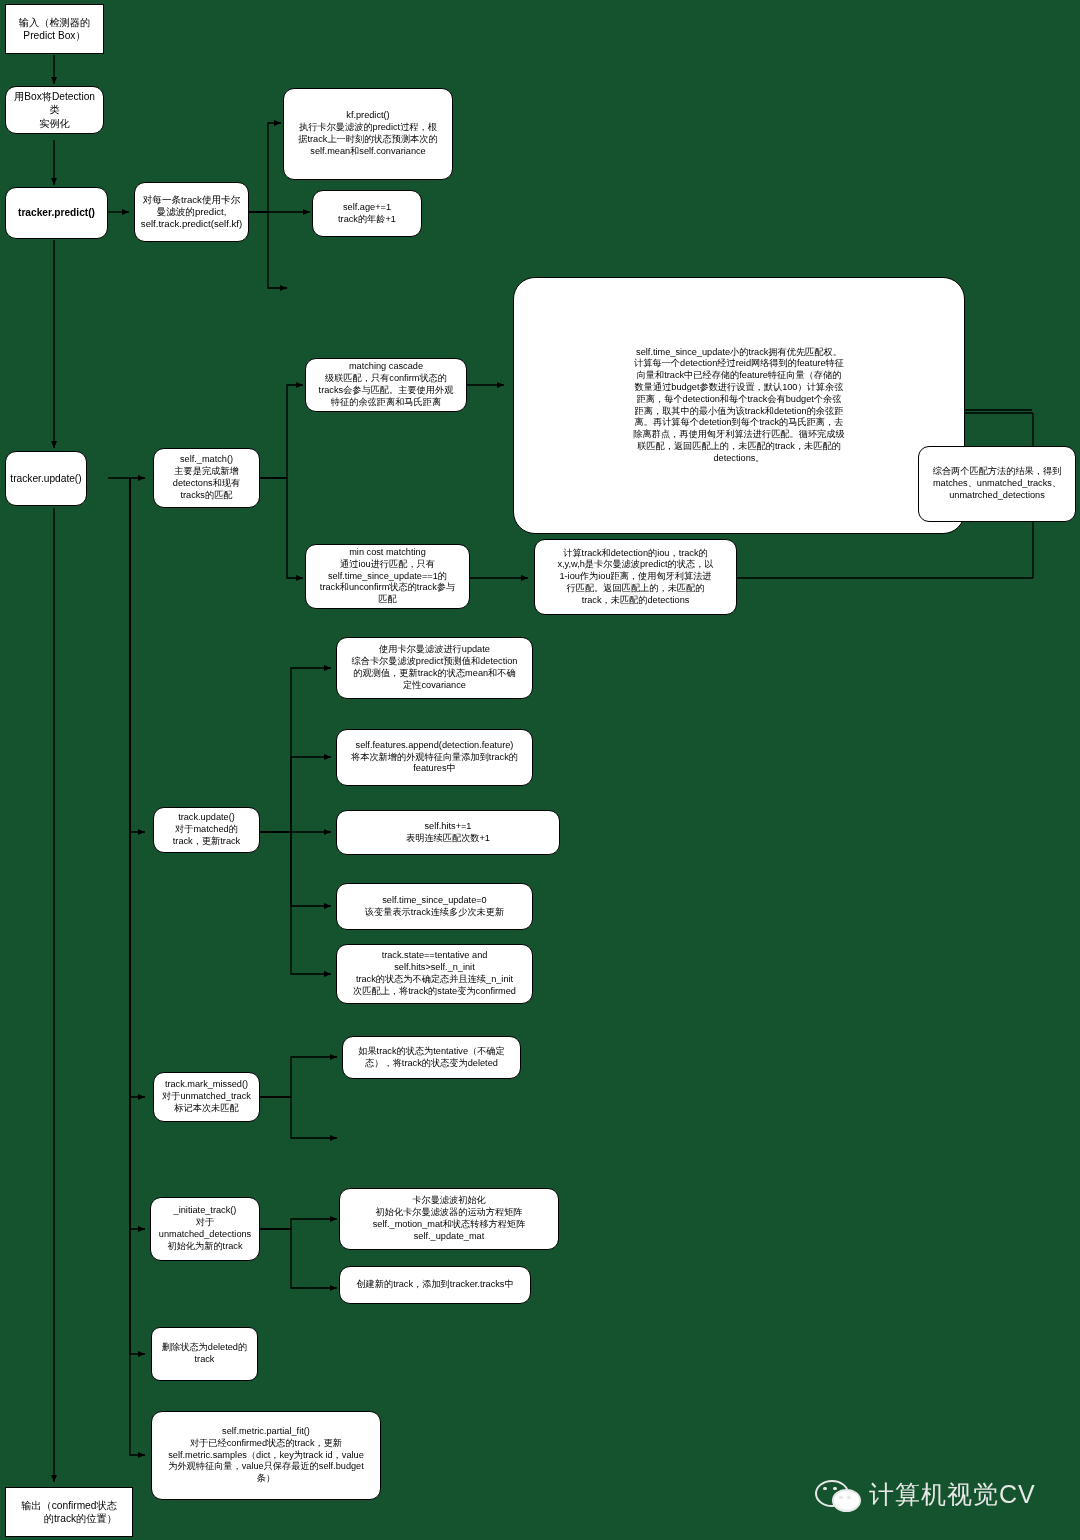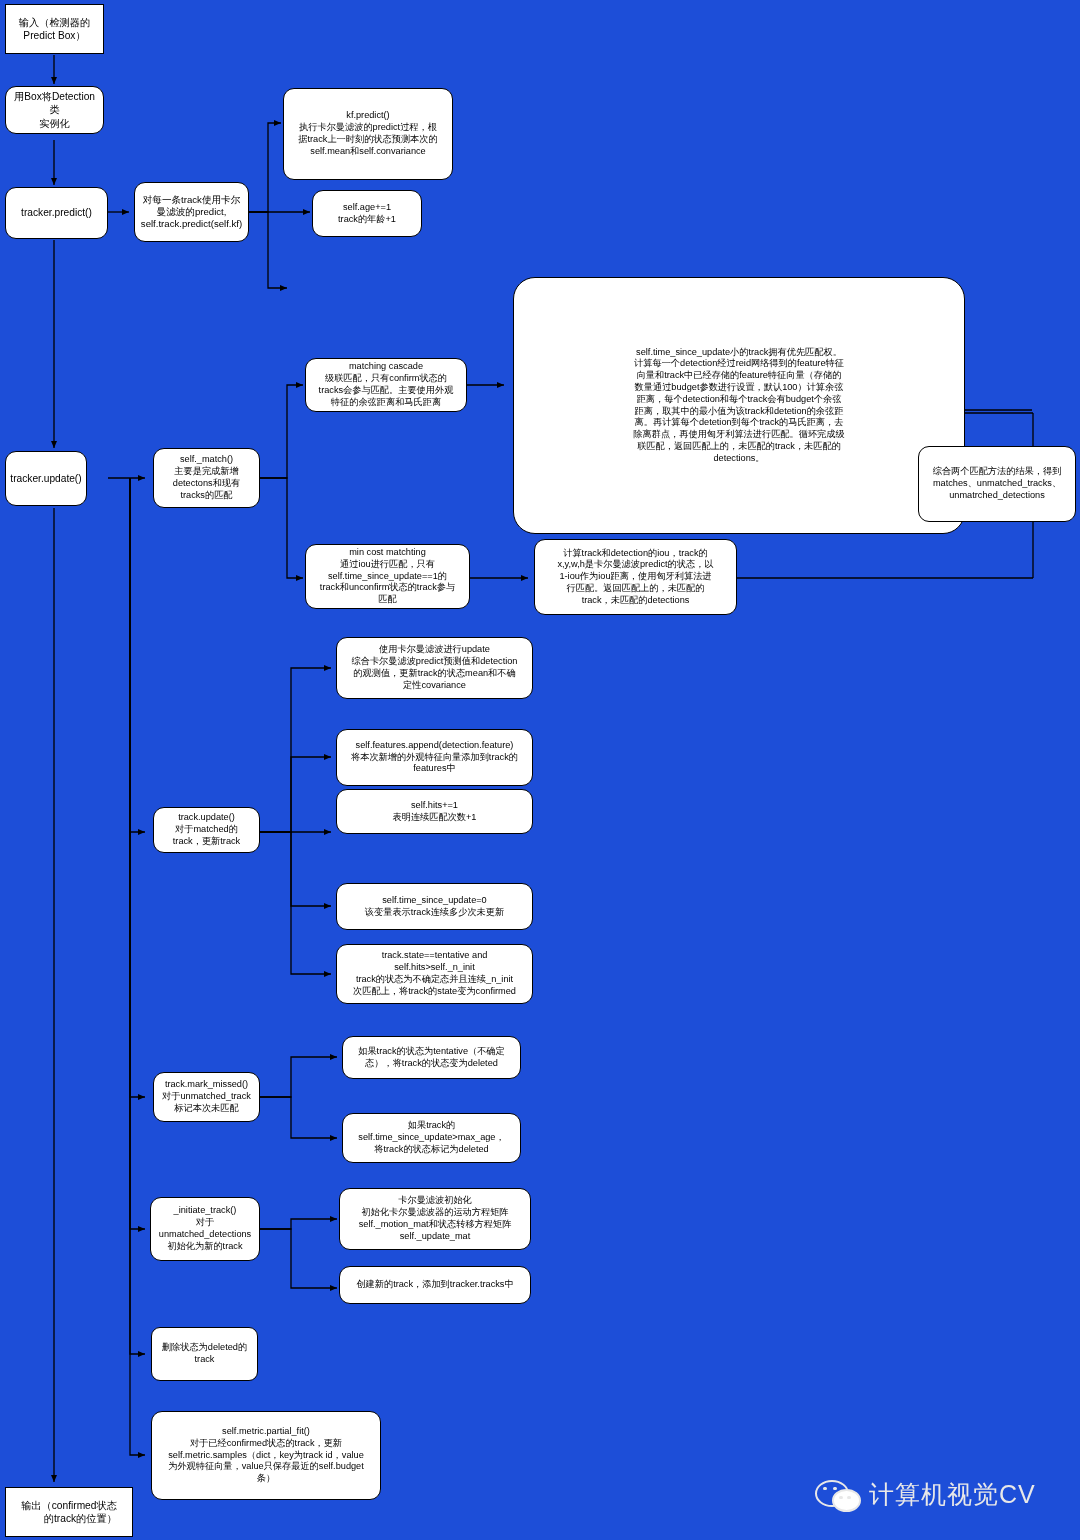--- a/index.html
+++ b/index.html
@@ -4,21 +4,21 @@
 <style>
   html,body{margin:0;padding:0;background:#ffffff;}
   body{
     font-family:"Liberation Sans","DejaVu Sans",sans-serif;
     -webkit-font-smoothing:antialiased;
   }
   #canvas{
     position:relative;
     width:1080px;
     height:1540px;
-    background:#1d4ed8;
+    background:#14532d;
     overflow:hidden;
   }
   .node{
     position:absolute;
     box-sizing:border-box;
     border:1px solid #000000;
     background:#ffffff;
     color:#000000;
     display:flex;
     align-items:center;
@@ -148,21 +148,21 @@
       <path d="M260,1229 L291,1229 L291,1288 L337,1288"></path>
     </g>
   </svg>
 
   <div class="node rect fs10" style="left:5px;top:4px;width:99px;height:50px;">输入（检测器的
 Predict Box）</div>
 
   <div class="node rounded fs10" style="left:5px;top:86px;width:99px;height:48px;">用Box将Detection类
 实例化</div>
 
-  <div class="node rounded fs10" style="left:5px;top:187px;width:103px;height:52px;">tracker.predict()</div>
+  <div class="node rounded fs10" style="left:5px;top:187px;width:103px;height:52px;font-weight:bold;">tracker.predict()</div>
 
   <div class="node rounded fs95" style="left:134px;top:182px;width:115px;height:60px;">对每一条track使用卡尔
 曼滤波的predict,
 self.track.predict(self.kf)</div>
 
   <div class="node rounded fs9" style="left:283px;top:88px;width:170px;height:92px;">kf.predict()
 执行卡尔曼滤波的predict过程，根
 据track上一时刻的状态预测本次的
 self.mean和self.convariance</div>
 
@@ -215,48 +215,45 @@
 
   <div class="node rounded fs9" style="left:336px;top:637px;width:197px;height:62px;">使用卡尔曼滤波进行update
 综合卡尔曼滤波predict预测值和detection
 的观测值，更新track的状态mean和不确
 定性covariance</div>
 
   <div class="node rounded fs9" style="left:336px;top:729px;width:197px;height:57px;">self.features.append(detection.feature)
 将本次新增的外观特征向量添加到track的
 features中</div>
 
-  <div class="node rounded fs9" style="left:336px;top:789px;width:197px;height:45px;">self.hits+=1
+  <div class="node rounded fs9" style="left:336px;top:810px;width:224px;height:45px;">self.hits+=1
 表明连续匹配次数+1</div>
 
   <div class="node rounded fs9" style="left:336px;top:883px;width:197px;height:47px;">self.time_since_update=0
 该变量表示track连续多少次未更新</div>
 
   <div class="node rounded fs9" style="left:336px;top:944px;width:197px;height:60px;">track.state==tentative and
 self.hits&gt;self._n_init
 track的状态为不确定态并且连续_n_init
 次匹配上，将track的state变为confirmed</div>
 
   <div class="node rounded fs9" style="left:153px;top:1072px;width:107px;height:50px;">track.mark_missed()
 对于unmatched_track
 标记本次未匹配</div>
 
   <div class="node rounded fs9" style="left:342px;top:1036px;width:179px;height:43px;">如果track的状态为tentative（不确定
 态），将track的状态变为deleted</div>
 
-  <div class="node rounded fs9" style="left:342px;top:1113px;width:179px;height:50px;">如果track的
-self.time_since_update&gt;max_age，
-将track的状态标记为deleted</div>
 
   <div class="node rounded fs9" style="left:150px;top:1197px;width:110px;height:64px;">_initiate_track()
 对于
 unmatched_detections
 初始化为新的track</div>
 
-  <div class="node rounded fs9" style="left:339px;top:1188px;width:192px;height:62px;">卡尔曼滤波初始化
+  <div class="node rounded fs9" style="left:339px;top:1188px;width:220px;height:62px;">卡尔曼滤波初始化
 初始化卡尔曼滤波器的运动方程矩阵
 self._motion_mat和状态转移方程矩阵
 self._update_mat</div>
 
   <div class="node rounded fs9" style="left:339px;top:1266px;width:192px;height:38px;">创建新的track，添加到tracker.tracks中</div>
 
   <div class="node rounded fs9" style="left:151px;top:1327px;width:107px;height:54px;border-radius:9px;">删除状态为deleted的
 track</div>
 
   <div class="node rounded fs9" style="left:151px;top:1411px;width:230px;height:89px;">self.metric.partial_fit()

